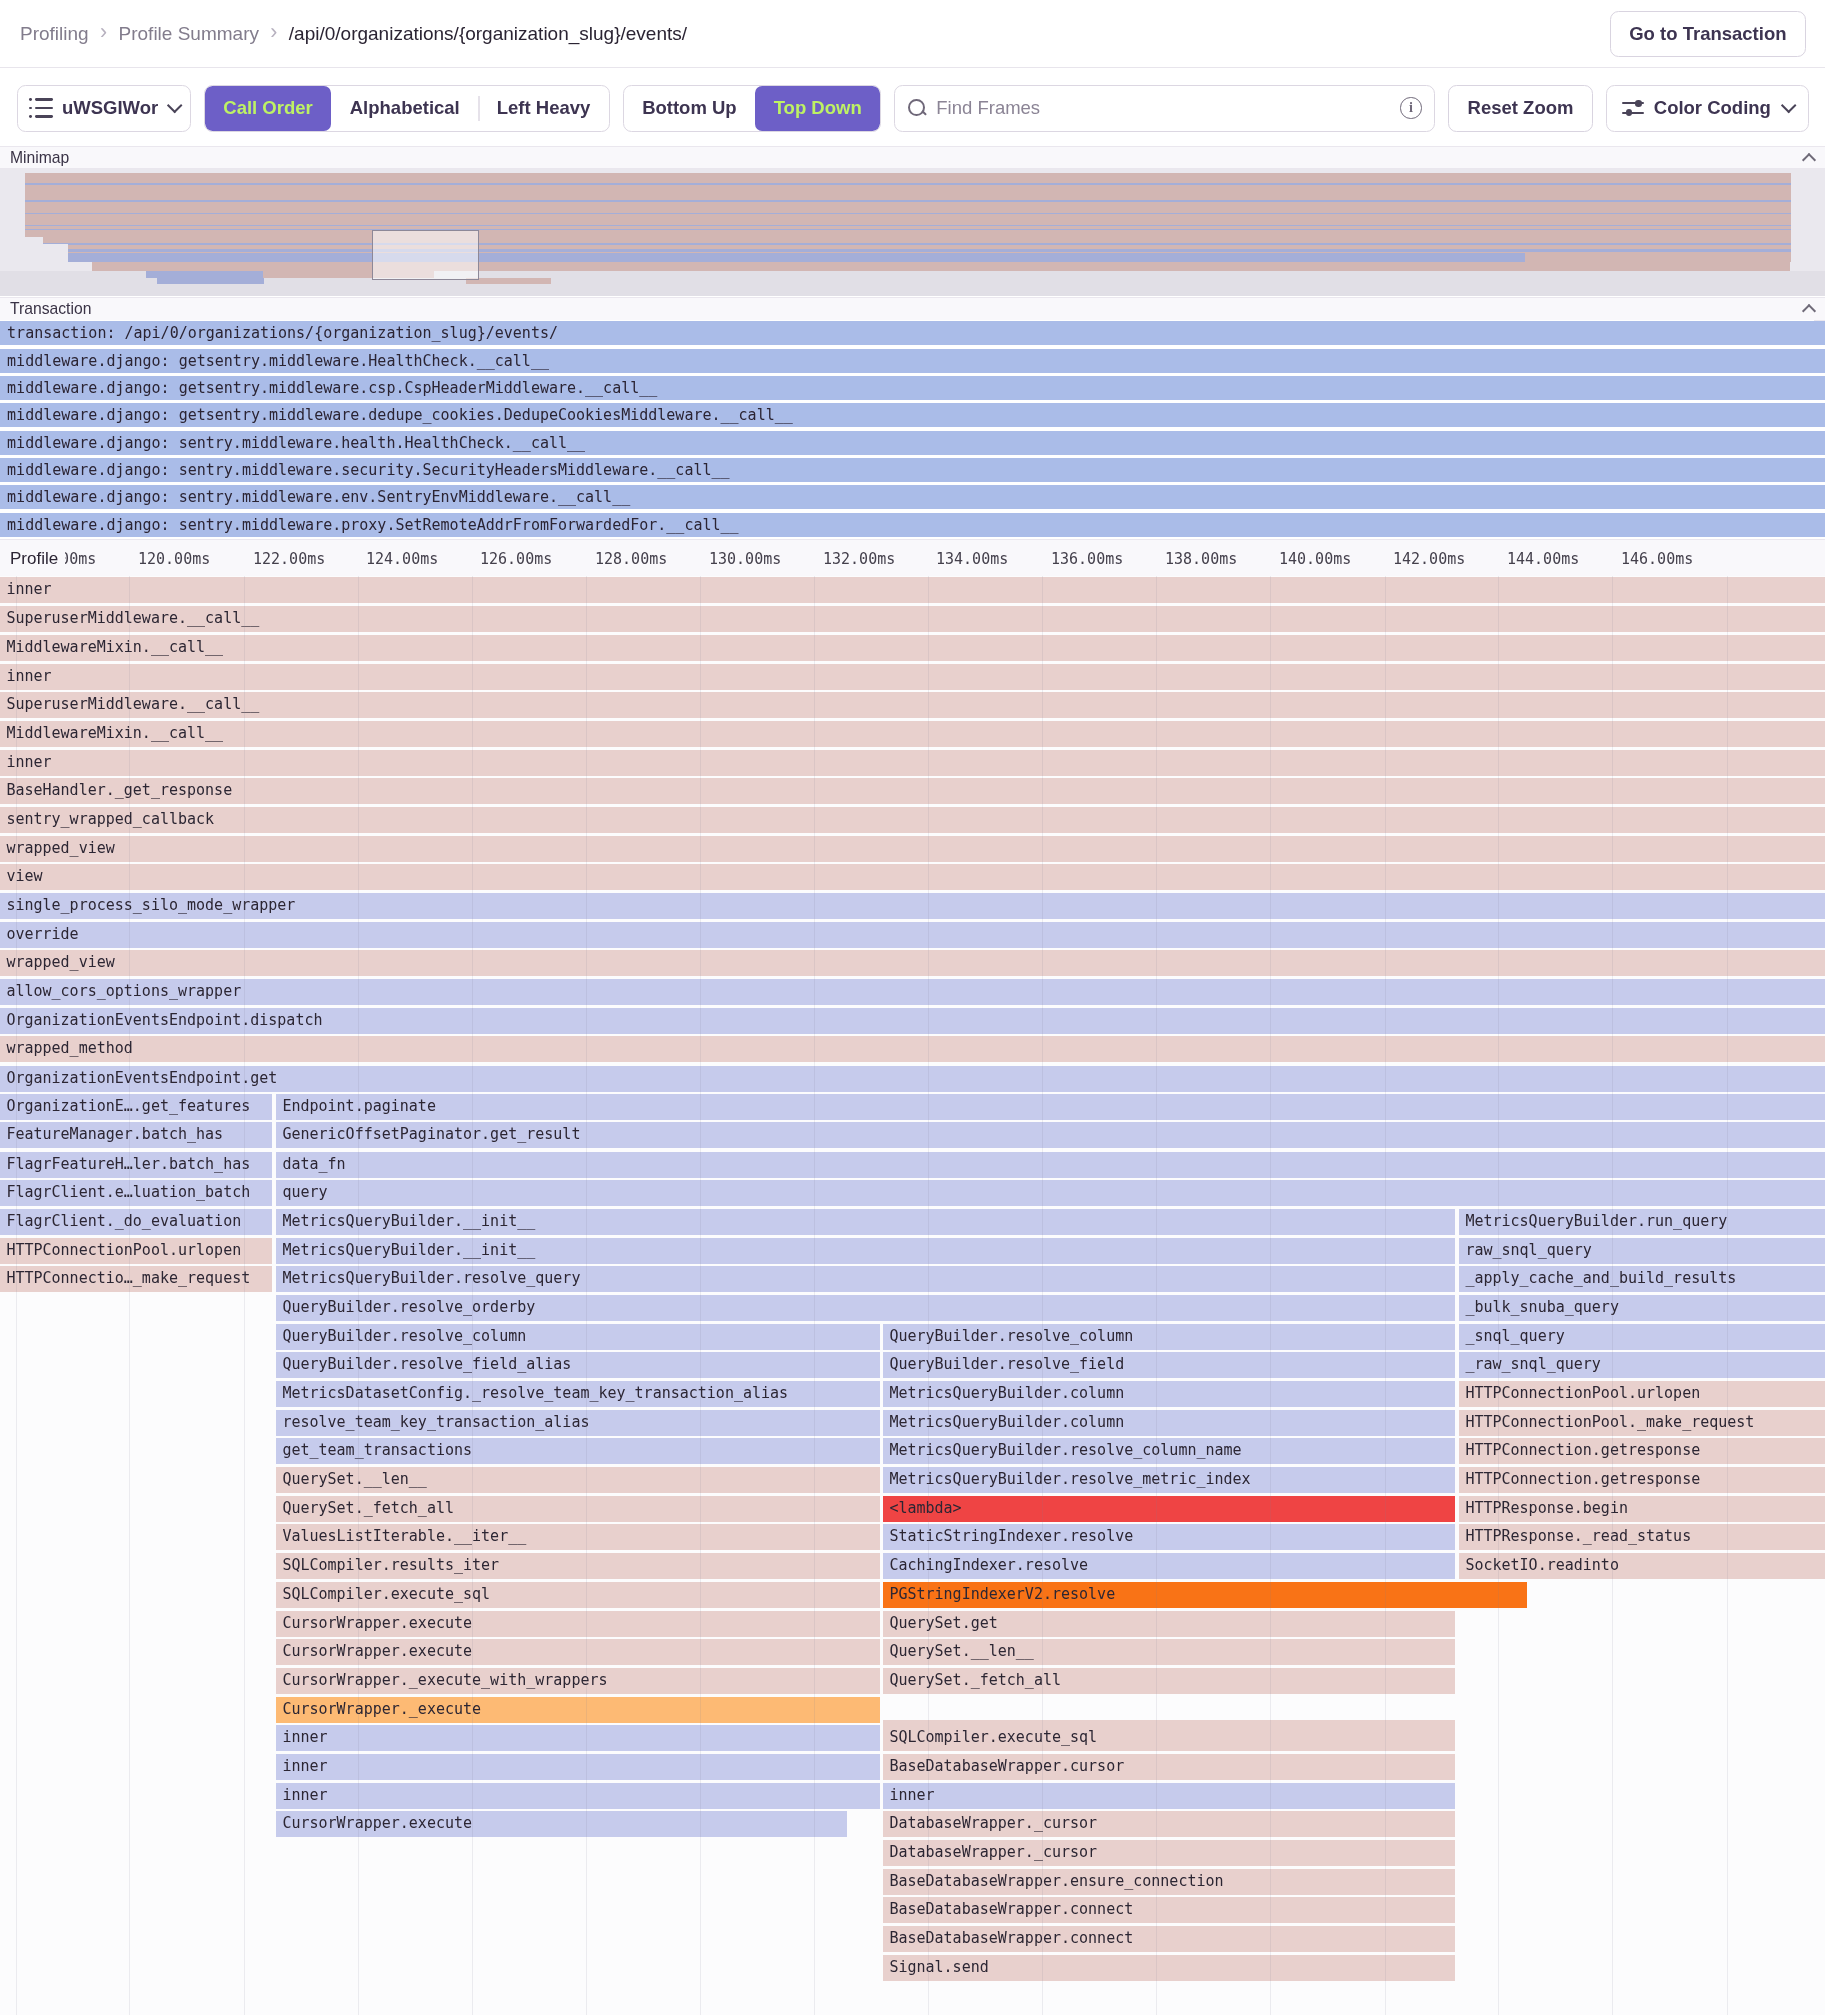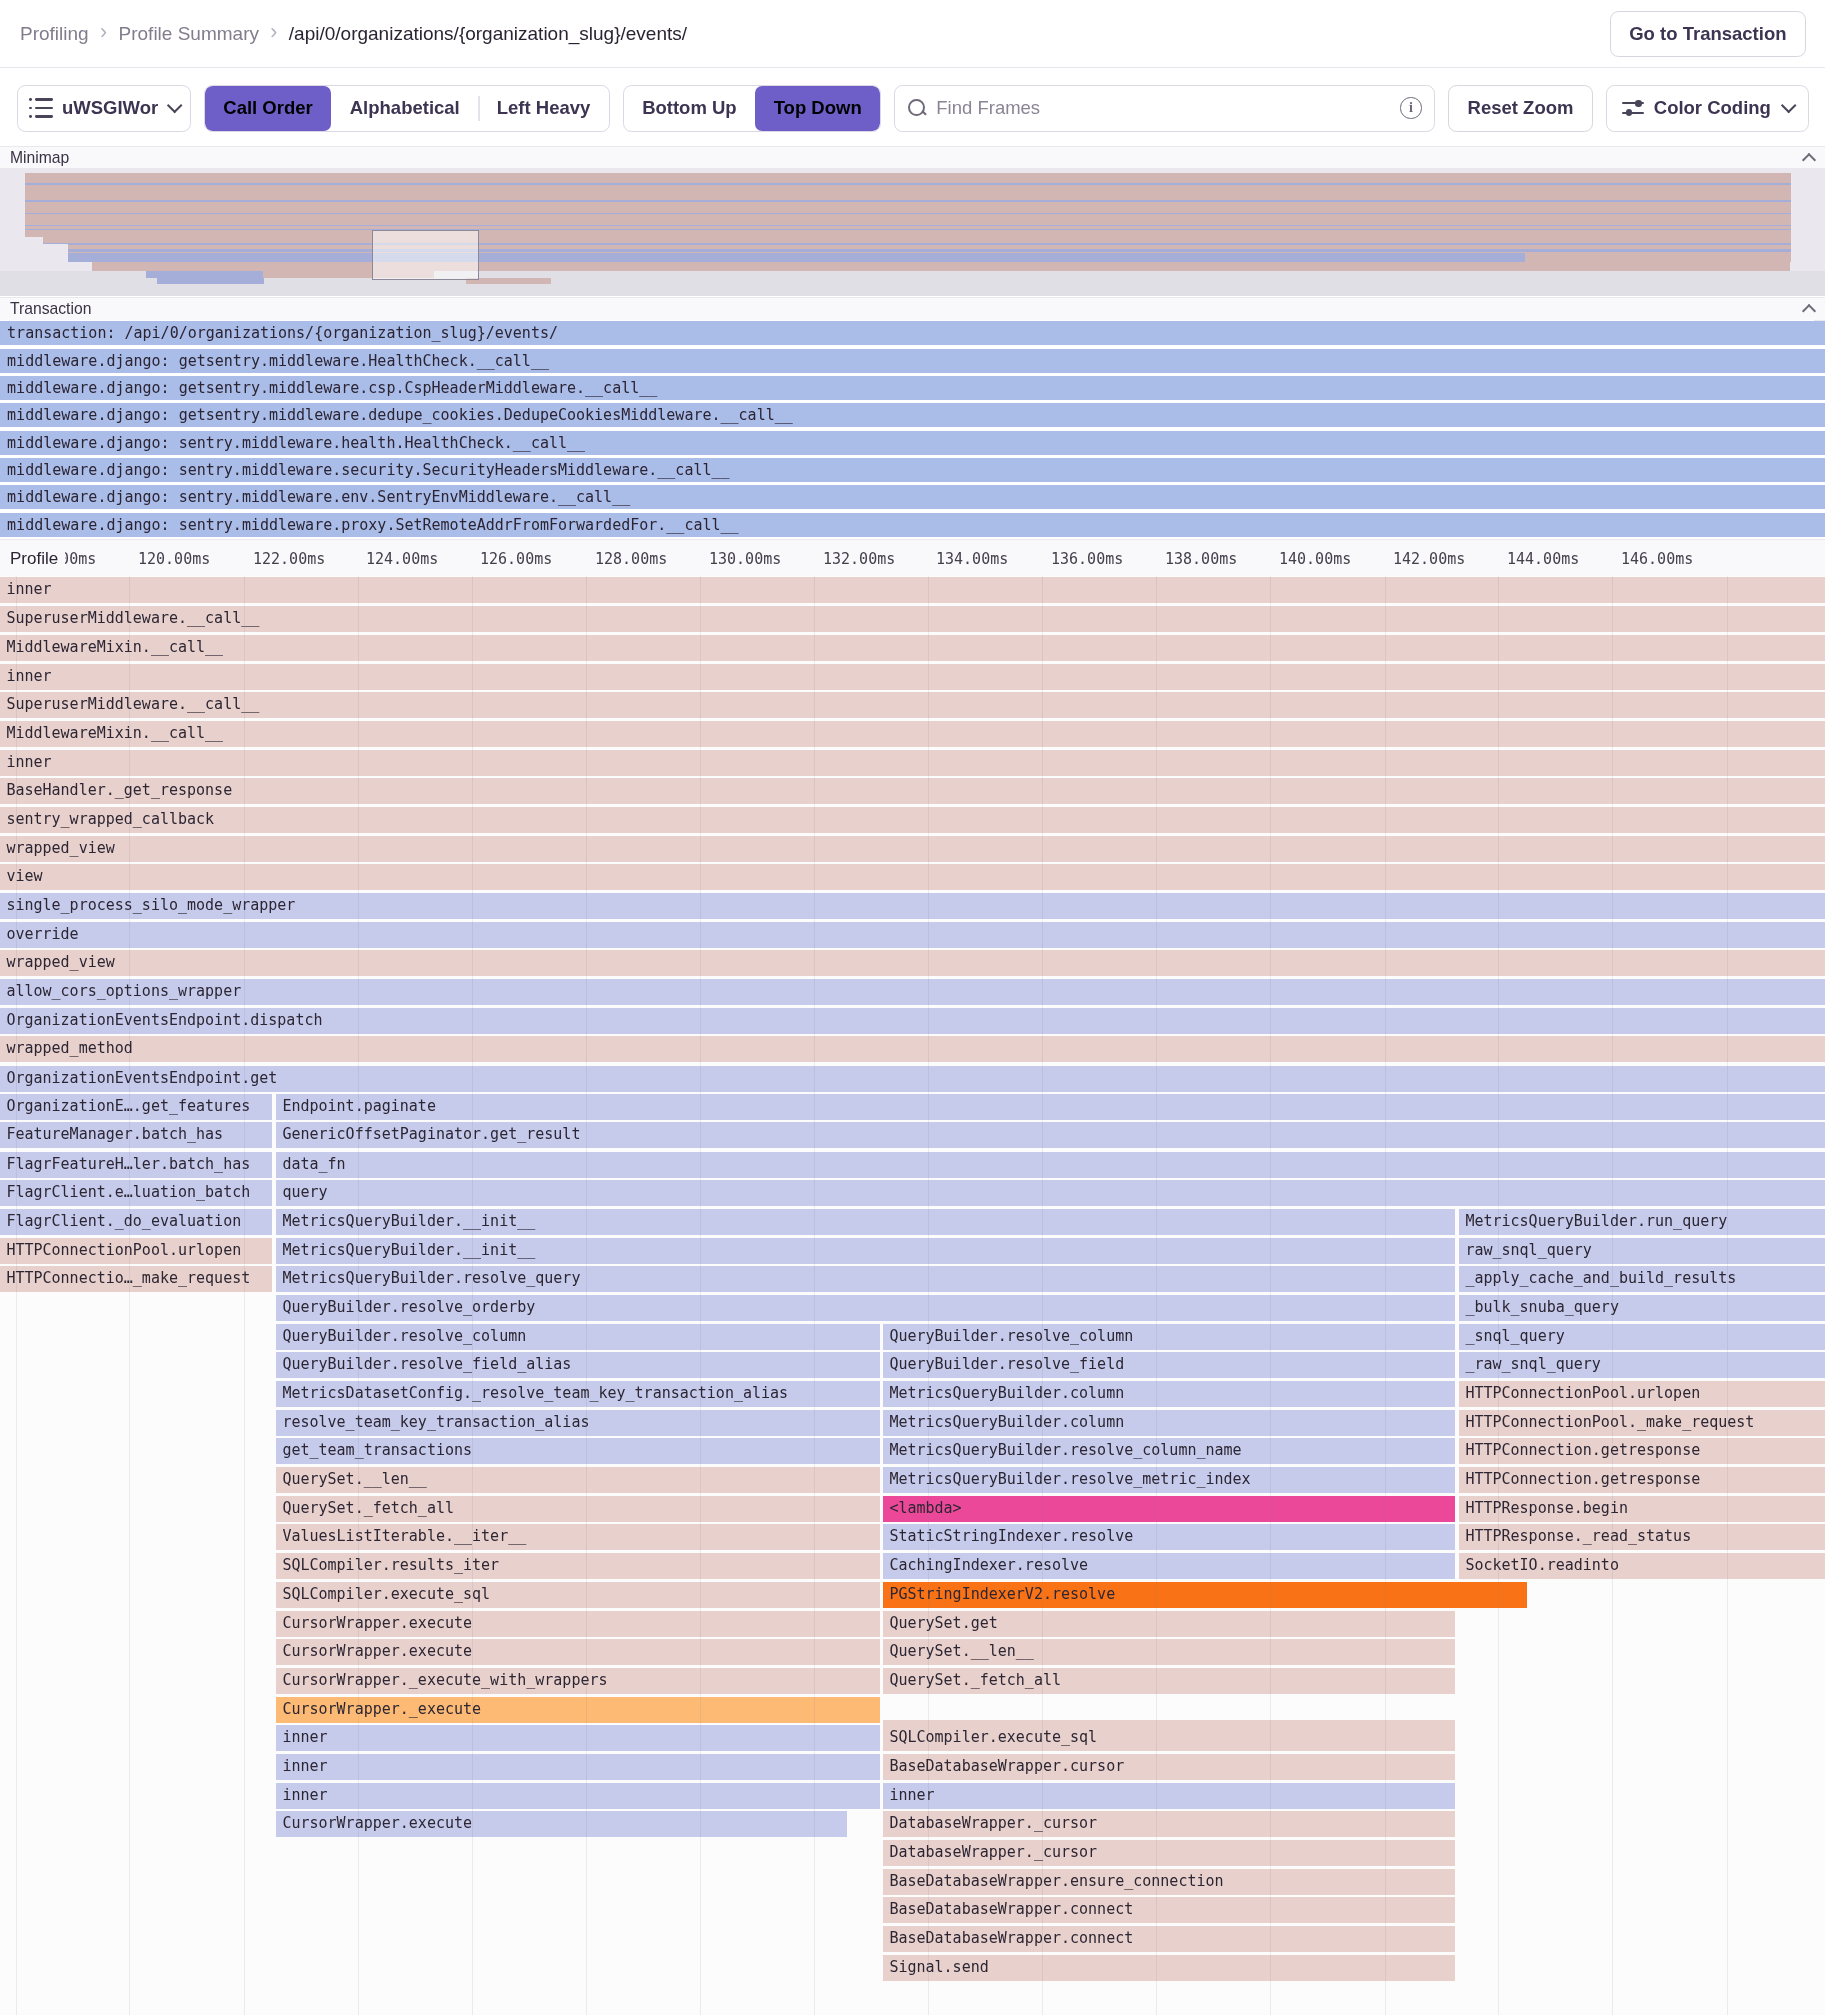--- a/index.html
+++ b/index.html
@@ -19,21 +19,21 @@
   .control { height:47px; border:1.4px solid #dcd7e2; border-radius:8.5px; background:#fff; display:flex; align-items:center; overflow:hidden; }
   .thread-select { width:174px; padding:0 11.4px; gap:8.5px; cursor:pointer; }
   .thread-label { font-size:18.5px; font-weight:700; color:#3d3451; white-space:nowrap; overflow:hidden; }
   .list-icon { width:24px; height:20px; display:flex; flex-direction:column; justify-content:space-between; flex:none; }
   .list-icon i { display:block; height:2.8px; background:#4a4458; border-radius:1.4px; position:relative; }
   .list-icon i::before { content:""; position:absolute; left:-5.7px; top:0; width:2.8px; height:2.8px; background:#4a4458; border-radius:50%; }
   .list-icon { padding-left:5.7px; }
   .chev { width:11.4px; height:11.4px; border-right:2.1px solid #4a4458; border-bottom:2.1px solid #4a4458; transform:rotate(45deg) translateY(-2.8px); flex:none; margin-left:auto; }
   .seg-group { padding:0; }
   .seg { height:100%; display:flex; align-items:center; padding:0 18.5px; font-size:18.5px; font-weight:700; color:#3d3451; cursor:pointer; position:relative; }
-  .seg.active { background:#6d5fc7; color:#000000; border-radius:7.1px; }
+  .seg.active { background:#6d5fc7; color:#bef264; border-radius:7.1px; }
   .seg.divided::before { content:""; position:absolute; left:0; top:10px; bottom:10px; width:1.4px; background:#e6e2ea; }
   .search-box { flex:1; padding:0 12.8px; gap:10px; }
   .search-box input { border:none; outline:none; flex:1; font-size:18.5px; color:#3d3451; background:transparent; }
   .search-box input::placeholder { color:#8b8495; }
   .mag-icon { width:18.5px; height:18.5px; flex:none; position:relative; }
   .mag-icon::before { content:""; position:absolute; left:0; top:0; width:12.8px; height:12.8px; border:2.1px solid #6f6879; border-radius:50%; }
   .mag-icon::after { content:""; position:absolute; left:12.8px; top:12.8px; width:6.4px; height:2.1px; background:#6f6879; transform:rotate(45deg); border-radius:1.4px; }
   .info-icon { width:21.3px; height:21.3px; border:1.8px solid #6f6879; border-radius:50%; color:#6f6879; font-size:14.2px; font-weight:700; display:flex; align-items:center; justify-content:center; flex:none; font-family:"Liberation Serif", serif; }
   .reset-btn { height:47px; padding:0 18.5px; }
   .color-btn { height:47px; padding:0 15.7px; gap:10px; }
@@ -247,21 +247,21 @@
     <div class="frame" style="left: 276px; top: 1149px; width: 604px; height: 25.6px; background: rgb(198, 203, 236);">inner</div>
     <div class="frame" style="left: 276px; top: 1178px; width: 604px; height: 25.6px; background: rgb(198, 203, 236);">inner</div>
     <div class="frame" style="left: 276px; top: 1207px; width: 604px; height: 25.6px; background: rgb(198, 203, 236);">inner</div>
     <div class="frame" style="left: 276px; top: 1235px; width: 571px; height: 25.6px; background: rgb(198, 203, 236);">CursorWrapper.execute</div>
     <div class="frame" style="left: 883px; top: 748px; width: 572px; height: 25.6px; background: rgb(198, 203, 236);">QueryBuilder.resolve_column</div>
     <div class="frame" style="left: 883px; top: 776px; width: 572px; height: 25.6px; background: rgb(198, 203, 236);">QueryBuilder.resolve_field</div>
     <div class="frame" style="left: 883px; top: 805px; width: 572px; height: 25.6px; background: rgb(198, 203, 236);">MetricsQueryBuilder.column</div>
     <div class="frame" style="left: 883px; top: 834px; width: 572px; height: 25.6px; background: rgb(198, 203, 236);">MetricsQueryBuilder.column</div>
     <div class="frame" style="left: 883px; top: 862px; width: 572px; height: 25.6px; background: rgb(198, 203, 236);">MetricsQueryBuilder.resolve_column_name</div>
     <div class="frame" style="left: 883px; top: 891px; width: 572px; height: 25.6px; background: rgb(198, 203, 236);">MetricsQueryBuilder.resolve_metric_index</div>
-    <div class="frame" style="left: 883px; top: 920px; width: 572px; height: 25.6px; background: #ec4899;">&lt;lambda&gt;</div>
+    <div class="frame" style="left: 883px; top: 920px; width: 572px; height: 25.6px; background: #ef4444;">&lt;lambda&gt;</div>
     <div class="frame" style="left: 883px; top: 948px; width: 572px; height: 25.6px; background: rgb(198, 203, 236);">StaticStringIndexer.resolve</div>
     <div class="frame" style="left: 883px; top: 977px; width: 572px; height: 25.6px; background: rgb(198, 203, 236);">CachingIndexer.resolve</div>
     <div class="frame" style="left: 883px; top: 1006px; width: 644px; height: 25.6px; background: #f97316;">PGStringIndexerV2.resolve</div>
     <div class="frame" style="left: 883px; top: 1035px; width: 572px; height: 25.6px; background: rgb(232, 208, 205);">QuerySet.get</div>
     <div class="frame" style="left: 883px; top: 1063px; width: 572px; height: 25.6px; background: rgb(232, 208, 205);">QuerySet.__len__</div>
     <div class="frame" style="left: 883px; top: 1092px; width: 572px; height: 25.6px; background: rgb(232, 208, 205);">QuerySet._fetch_all</div>
     <div class="frame" style="left: 883px; top: 1121px; width: 572px; height: 25.6px; background: rgb(232, 208, 205); margin-top: 23px;">ModelIterable.__iter__</div>
     <div class="frame" style="left: 883px; top: 1149px; width: 572px; height: 25.6px; background: rgb(232, 208, 205);">SQLCompiler.execute_sql</div>
     <div class="frame" style="left: 883px; top: 1178px; width: 572px; height: 25.6px; background: rgb(232, 208, 205);">BaseDatabaseWrapper.cursor</div>
     <div class="frame" style="left: 883px; top: 1207px; width: 572px; height: 25.6px; background: rgb(198, 203, 236);">inner</div>

